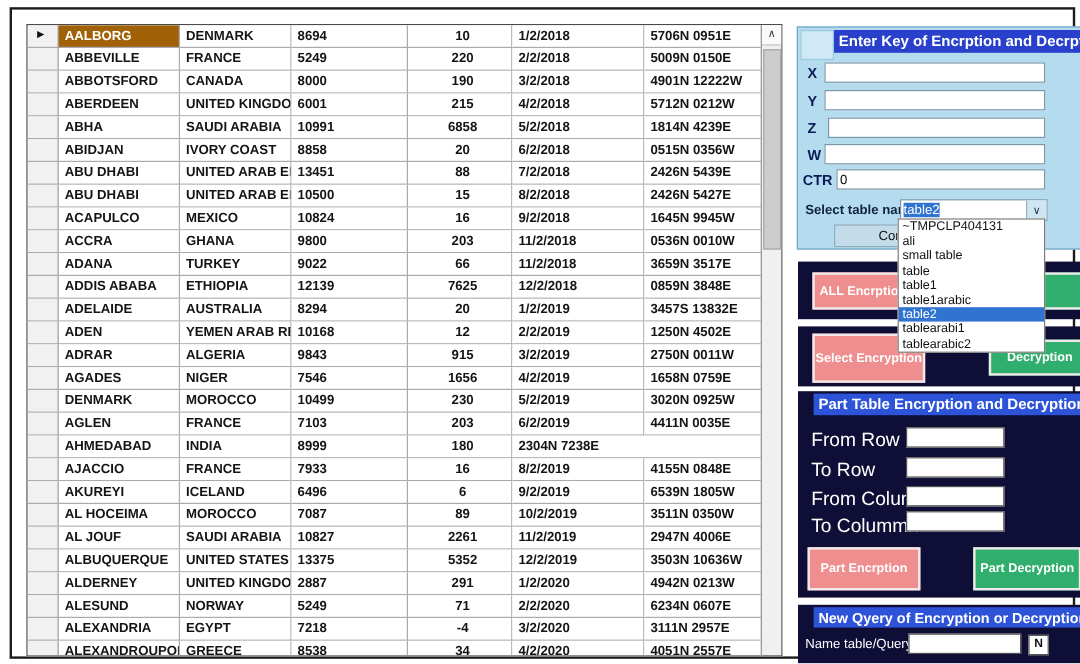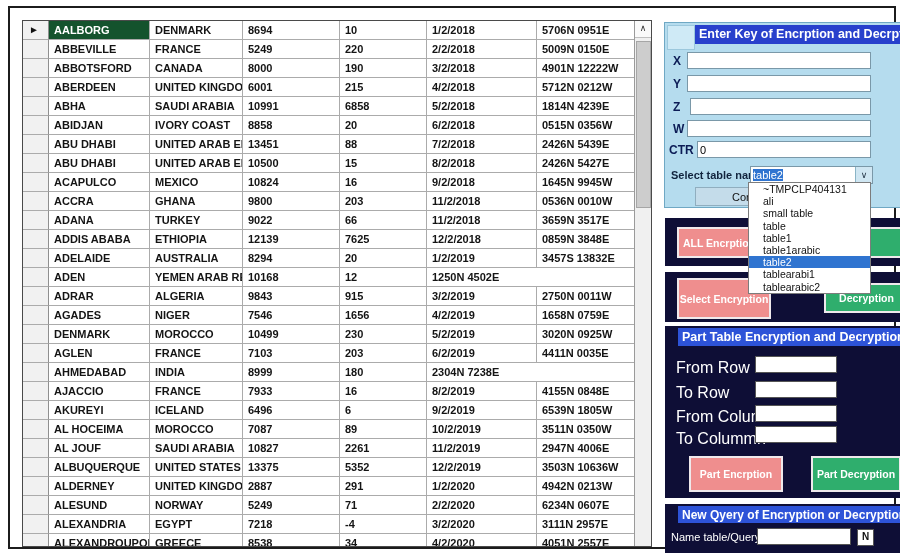--- a/index.html
+++ b/index.html
@@ -9,22 +9,22 @@
 
   
   .grid{position:absolute;left:12px;top:12px;width:628px;height:525px;border:1px solid #4a4a4a;background:#fff;}
   .grid-rows{position:absolute;left:0;top:0;right:16px;bottom:0;overflow:hidden;}
   .grow{display:flex;height:19px;}
   .gcell{box-sizing:border-box;border-right:1px solid #ababab;border-bottom:1px solid #ababab;
          font-size:11px;font-weight:600;color:#141414;line-height:18px;padding:0 0 0 5px;
          white-space:nowrap;overflow:hidden;background:#fff;}
   .ghdr{width:26px;background:#f1f1f1;border-right:1px solid #8f8f8f;padding-left:6px;
         font-size:10px;color:#111;}
-  .gc0{width:101px;} .gc1{width:93px;} .gc2{width:97px;} .gc3{width:87px;} .gc4{width:110px;} .gc5{flex:1;}
-  .sel{background:#14532d;color:#fff;}
+  .gc0{width:101px;} .gc1{width:93px;} .gc2{width:97px;} .gc3{width:87px;text-align:center;} .gc4{width:110px;} .gc5{flex:1;}
+  .sel{background:#a16207;color:#fff;}
   .vscroll{position:absolute;right:0;top:0;bottom:0;width:16px;background:#f0f0f0;border-left:1px solid #9a9a9a;}
   .sb-up{position:absolute;left:0;top:0;width:100%;height:16px;background:#fafafa;border-bottom:1px solid #c0c0c0;
          font-size:9px;color:#333;text-align:center;line-height:15px;}
   .sb-thumb{position:absolute;left:1px;top:20px;width:13px;height:165px;background:#cdcdcd;border:1px solid #a6a6a6;}
 
   
   .titlebar{position:absolute;background:#2840cc;color:#fff;font-weight:bold;font-size:12.5px;
             line-height:18px;padding-left:4px;white-space:nowrap;overflow:hidden;}
   .navy{position:absolute;left:655px;width:236px;background:#0e0e36;}
   .cbtn{position:absolute;display:flex;align-items:center;justify-content:center;text-align:center;
@@ -44,40 +44,40 @@
   .combo{position:absolute;left:85px;top:143px;width:123px;height:18px;background:#fff;border:1px solid #7a98a8;box-sizing:border-box;display:flex;}
   .combo-val{flex:1;font-size:11px;line-height:16px;padding-left:2px;overflow:hidden;}
   .combo-val .hl{background:#2f74d0;color:#fff;}
   .combo-btn{width:16px;background:#cfe6f2;border-left:1px solid #8ab4c6;font-size:9px;color:#234;
              text-align:center;line-height:16px;}
   .connect{position:absolute;left:30px;top:164px;width:115px;height:19px;background:#c4dcea;
            border:1px solid #90aebf;font-family:"Liberation Sans",sans-serif;font-size:11px;color:#111;}
 
   
   .dropdown{position:absolute;left:738px;top:174px;width:121px;background:#fff;border:1px solid #7c7c7c;z-index:40;}
-  .ditem{height:12.2px;font-size:10.5px;line-height:12px;padding-left:14px;color:#111;white-space:nowrap;overflow:hidden;}
+  .ditem{height:12.2px;font-size:10.5px;line-height:12px;padding-left:3px;color:#111;white-space:nowrap;overflow:hidden;}
   .dsel{background:#2f74d0;color:#fff;}
 
   
   .all-panel{top:210px;height:48px;}
   .btn-all-enc{left:12px;top:9px;width:80px;height:27px;}
   .btn-all-dec{left:152px;top:9px;width:76px;height:27px;}
 
   
   .select-panel{top:264px;height:50px;}
   .btn-sel-enc{left:12px;top:6px;width:90px;height:37px;}
   .btn-sel-dec{left:147px;top:11px;width:81px;height:26px;}
 
   
   .part-panel{top:318px;height:172px;}
   .part-title{left:13px;top:2px;right:0;height:18px;background:#2d53d8;}
   .plbl{position:absolute;left:11px;font-size:16px;color:#fff;}
   .pinput{position:absolute;left:90px;width:82px;height:17px;background:#fff;border:1px solid #555;
           box-sizing:border-box;font-family:"Liberation Sans",sans-serif;font-size:11px;padding:0 2px;}
-  .btn-part-enc{left:24px;top:130px;width:90px;height:32px;text-align:right;}
+  .btn-part-enc{left:8px;top:130px;width:90px;height:32px;text-align:right;}
   .btn-part-dec{left:134px;top:130px;width:86px;height:32px;}
 
   
   .query-panel{top:496px;height:49px;}
   .query-title{left:13px;top:2px;right:0;height:17px;background:#2d53d8;font-size:12px;}
   .qlbl{position:absolute;left:6px;top:27px;font-size:11px;color:#fff;}
   .qinput{position:absolute;left:92px;top:24px;width:94px;height:17px;background:#fff;border:1px solid #555;
           box-sizing:border-box;font-family:"Liberation Sans",sans-serif;font-size:11px;padding:0 2px;}
   .nbox{position:absolute;left:192px;top:25px;width:15px;height:15px;background:#fff;border:1px solid #555;
         font-size:10px;font-weight:bold;color:#111;text-align:center;line-height:14px;}
@@ -206,20 +206,21 @@
             <div class="gcell gc3">20</div>
             <div class="gcell gc4">1/2/2019</div>
             <div class="gcell gc5">3457S 13832E</div>
           </div>
           <div class="grow">
             <div class="gcell ghdr"></div>
             <div class="gcell gc0">ADEN</div>
             <div class="gcell gc1">YEMEN ARAB REP...</div>
             <div class="gcell gc2">10168</div>
             <div class="gcell gc3">12</div>
+            <div class="gcell gc4">2/2/2019</div>
             <div class="gcell gc5">1250N 4502E</div>
           </div>
           <div class="grow">
             <div class="gcell ghdr"></div>
             <div class="gcell gc0">ADRAR</div>
             <div class="gcell gc1">ALGERIA</div>
             <div class="gcell gc2">9843</div>
             <div class="gcell gc3">915</div>
             <div class="gcell gc4">3/2/2019</div>
             <div class="gcell gc5">2750N 0011W</div>

